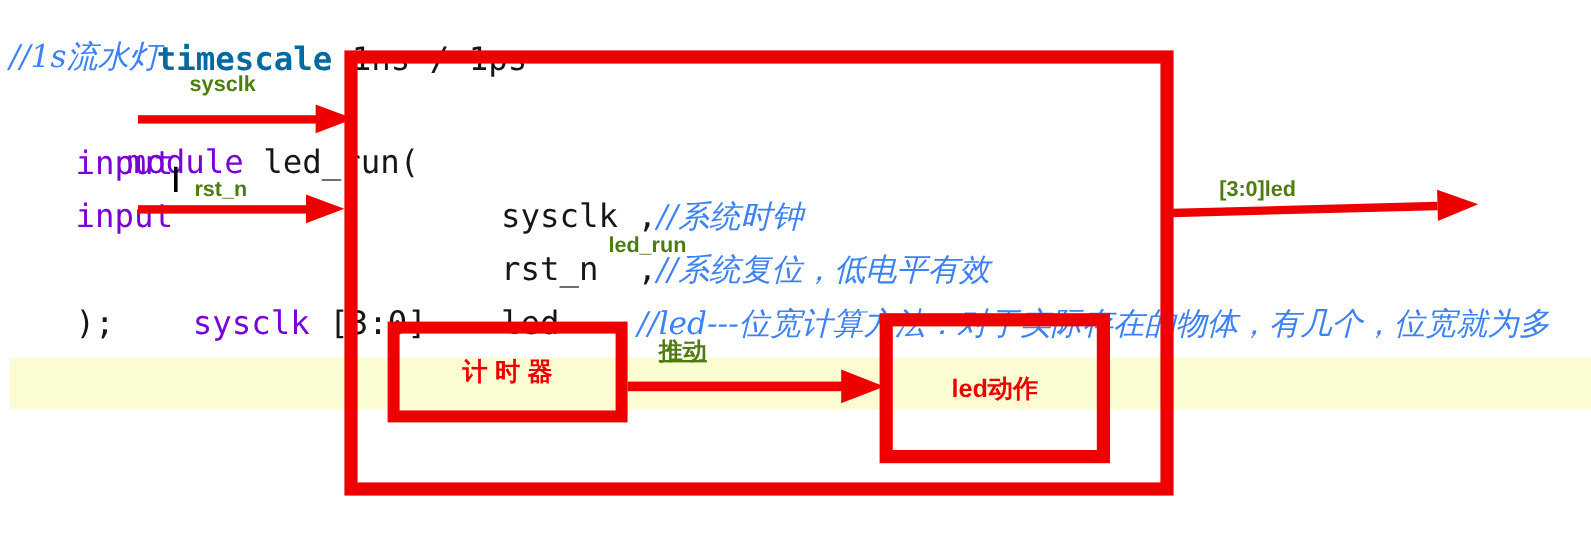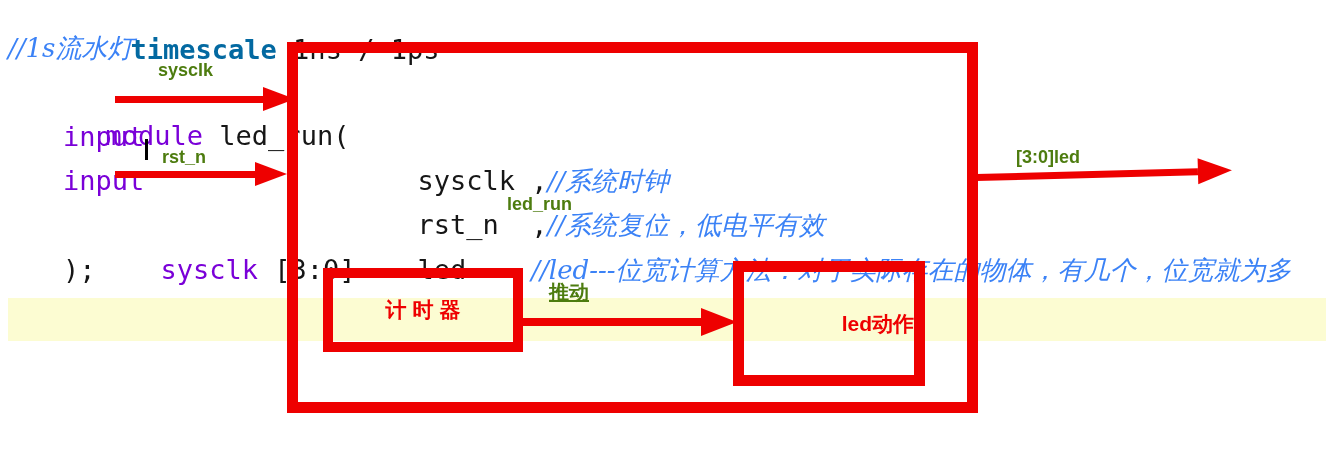--- a/index.html
+++ b/index.html
@@ -27,21 +27,21 @@
   }
   .caret{
     position:absolute;left:145px;top:139px;width:3px;height:21px;background:#000;
   }
   
   .red-box{position:absolute;border-style:solid;border-color:#ee0000;background:transparent;box-sizing:border-box;}
   #module-box{left:287px;top:42px;width:691px;height:371px;border-width:11px;}
   #timer-box{left:323px;top:268px;width:200px;height:84px;border-width:10px;
     display:flex;align-items:center;justify-content:center;}
   #led-action-box{left:733px;top:261px;width:192px;height:125px;border-width:11px;
-    display:flex;align-items:center;justify-content:flex-end;}
+    display:flex;align-items:center;justify-content:center;}
   .box-label{
     color:#ee0000;font-weight:bold;font-size:21px;
     font-family:"Liberation Sans", sans-serif;
   }
   #timer-box .box-label{letter-spacing:6px;padding-left:6px;}
   .arrow{position:absolute;}
   .arrow .shaft{position:absolute;background:#ee0000;}
   .arrow .head{position:absolute;width:0;height:0;border-style:solid;border-color:transparent;}
   .red-label{
     position:absolute;color:#4d7c0f;font-weight:bold;

